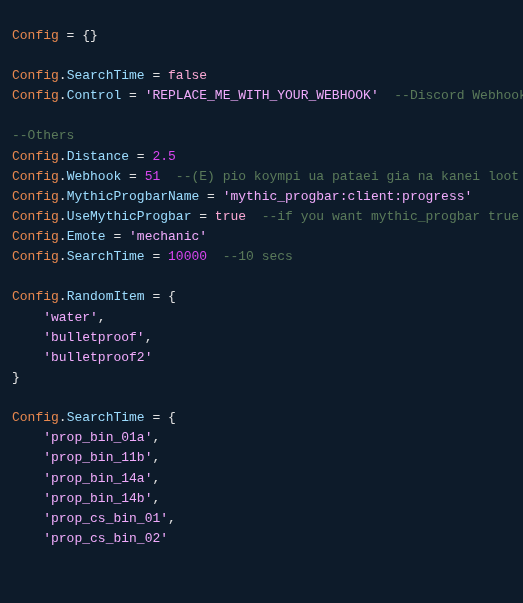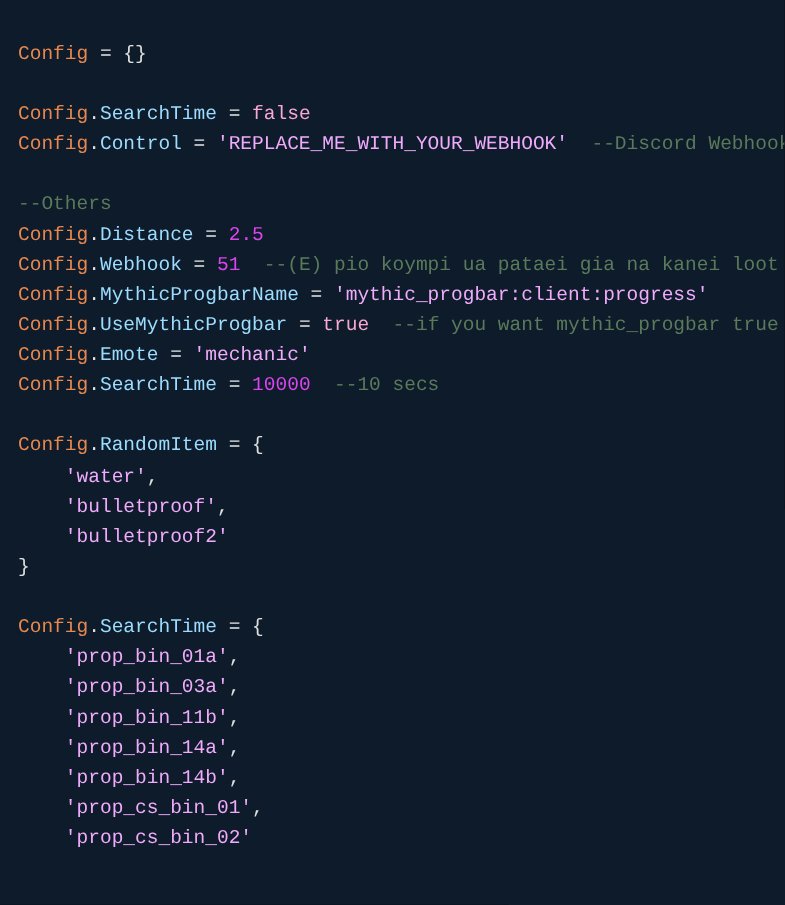--- a/index.html
+++ b/index.html
@@ -58,20 +58,19 @@
       <span class="line"><span class="c-orange">Config</span><span class="c-white">.</span><span class="c-key">SearchTime</span><span class="c-white"> = </span><span class="c-val">10000</span><span class="c-comment">  --10 secs</span></span>
       <span class="line" style="height: 20px;">&nbsp;</span>
       <span class="line"><span class="c-orange">Config</span><span class="c-white">.</span><span class="c-key">RandomItem</span><span class="c-white"> = {</span></span>
       <span class="line"><span class="c-white">    </span><span class="c-string">'water'</span><span class="c-white">,</span></span>
       <span class="line"><span class="c-white">    </span><span class="c-string">'bulletproof'</span><span class="c-white">,</span></span>
       <span class="line"><span class="c-white">    </span><span class="c-string">'bulletproof2'</span></span>
       <span class="line"><span class="c-white">}</span></span>
       <span class="line" style="height: 20px;">&nbsp;</span>
       <span class="line"><span class="c-orange">Config</span><span class="c-white">.</span><span class="c-key">SearchTime</span><span class="c-white"> = {</span></span>
       <span class="line"><span class="c-white">    </span><span class="c-string">'prop_bin_01a'</span><span class="c-white">,</span></span>
-      <span class="line"><span class="c-white">    </span><span class="c-string">'prop_bin_03a'</span><span class="c-white">,</span></span>
       <span class="line"><span class="c-white">    </span><span class="c-string">'prop_bin_11b'</span><span class="c-white">,</span></span>
       <span class="line"><span class="c-white">    </span><span class="c-string">'prop_bin_14a'</span><span class="c-white">,</span></span>
       <span class="line"><span class="c-white">    </span><span class="c-string">'prop_bin_14b'</span><span class="c-white">,</span></span>
       <span class="line"><span class="c-white">    </span><span class="c-string">'prop_cs_bin_01'</span><span class="c-white">,</span></span>
       <span class="line"><span class="c-white">    </span><span class="c-string">'prop_cs_bin_02'</span></span>
     </div>
 </div>
 
 </body></html>

